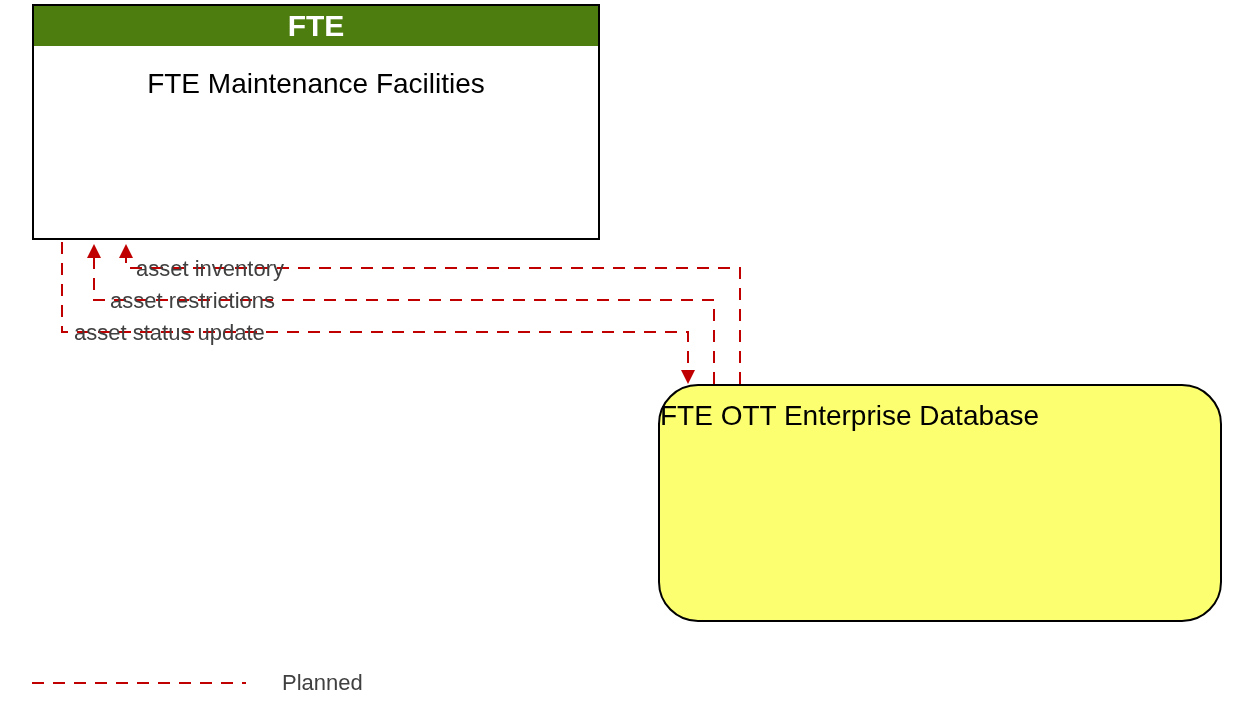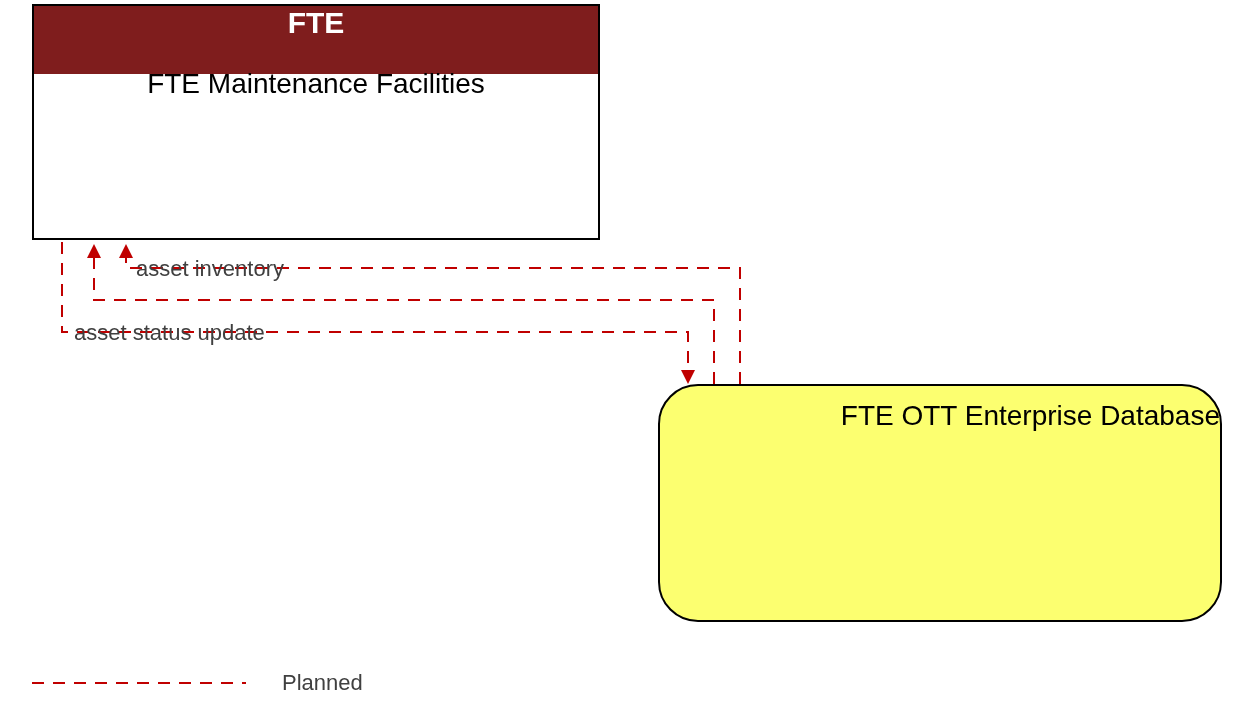--- a/index.html
+++ b/index.html
@@ -1,26 +1,26 @@
 <!DOCTYPE html>
 <html><head>
 <meta charset="utf-8">
 <style>
   * { box-sizing: border-box; }
   html, body { margin: 0; padding: 0; width: 1252px; height: 718px; background: #fff; font-family: Arial, Helvetica, sans-serif; }
   .canvas { position: relative; width: 1252px; height: 718px; }
 
   
   .topbox { position: absolute; left: 32px; top: 4px; width: 568px; height: 236px; border: 2px solid #000; background: #fff; }
-  .topbox-header { position: absolute; left: 0; top: 0; width: 100%; height: 68px; background: #7f1d1d; color: #fff; font-size: 30px; font-weight: bold; display: flex; align-items: flex-start; justify-content: center; }
+  .topbox-header { position: absolute; left: 0; top: 0; width: 100%; height: 40px; background: #4d7c0f; color: #fff; font-size: 30px; font-weight: bold; display: flex; align-items: center; justify-content: center; }
   .topbox-title { position: absolute; left: 0; top: 56px; width: 100%; font-size: 28px; color: #000; text-align: center; padding-top: 6px; }
 
   
   .bottombox { position: absolute; left: 658px; top: 384px; width: 564px; height: 238px; background: #fcff70; border: 2px solid #000; border-radius: 40px; }
-  .bottombox-title { position: absolute; left: 0; top: 14px; width: 100%; font-size: 28px; color: #000; text-align: right; }
+  .bottombox-title { position: absolute; left: 0; top: 14px; width: 100%; font-size: 28px; color: #000; text-align: left; }
 
   
   .arrows { position: absolute; left: 0; top: 0; width: 1252px; height: 718px; pointer-events: none; }
 
   
   .conn-label { position: absolute; font-size: 22px; color: #404040; white-space: nowrap; }
 
   
   .legend-label { position: absolute; font-size: 22px; color: #404040; }
 </style>
@@ -50,17 +50,18 @@
     <path d="M 740 384 L 740 268 L 126 268 L 126 248" stroke="#c00000" stroke-width="2" fill="none" stroke-dasharray="12 9" marker-end="url(#arrowhead)"></path>
 
     <path d="M 714 384 L 714 300 L 94 300 L 94 248" stroke="#c00000" stroke-width="2" fill="none" stroke-dasharray="12 9" marker-end="url(#arrowhead)"></path>
 
     <path d="M 62 242 L 62 332 L 688 332 L 688 380" stroke="#c00000" stroke-width="2" fill="none" stroke-dasharray="12 9" marker-end="url(#arrowhead)"></path>
 
     <line x1="32" y1="683" x2="246" y2="683" stroke="#c00000" stroke-width="2" stroke-dasharray="12 9"></line>
   </svg>
 
   <span class="conn-label" style="left:136px; top:256px;">asset inventory</span>
+  <span class="conn-label" style="left:110px; top:288px;">asset restrictions</span>
   <span class="conn-label" style="left:74px; top:320px;">asset status update</span>
 
   <span class="legend-label" style="left:282px; top:670px;">Planned</span>
 
 </div>
 
 </body></html>

